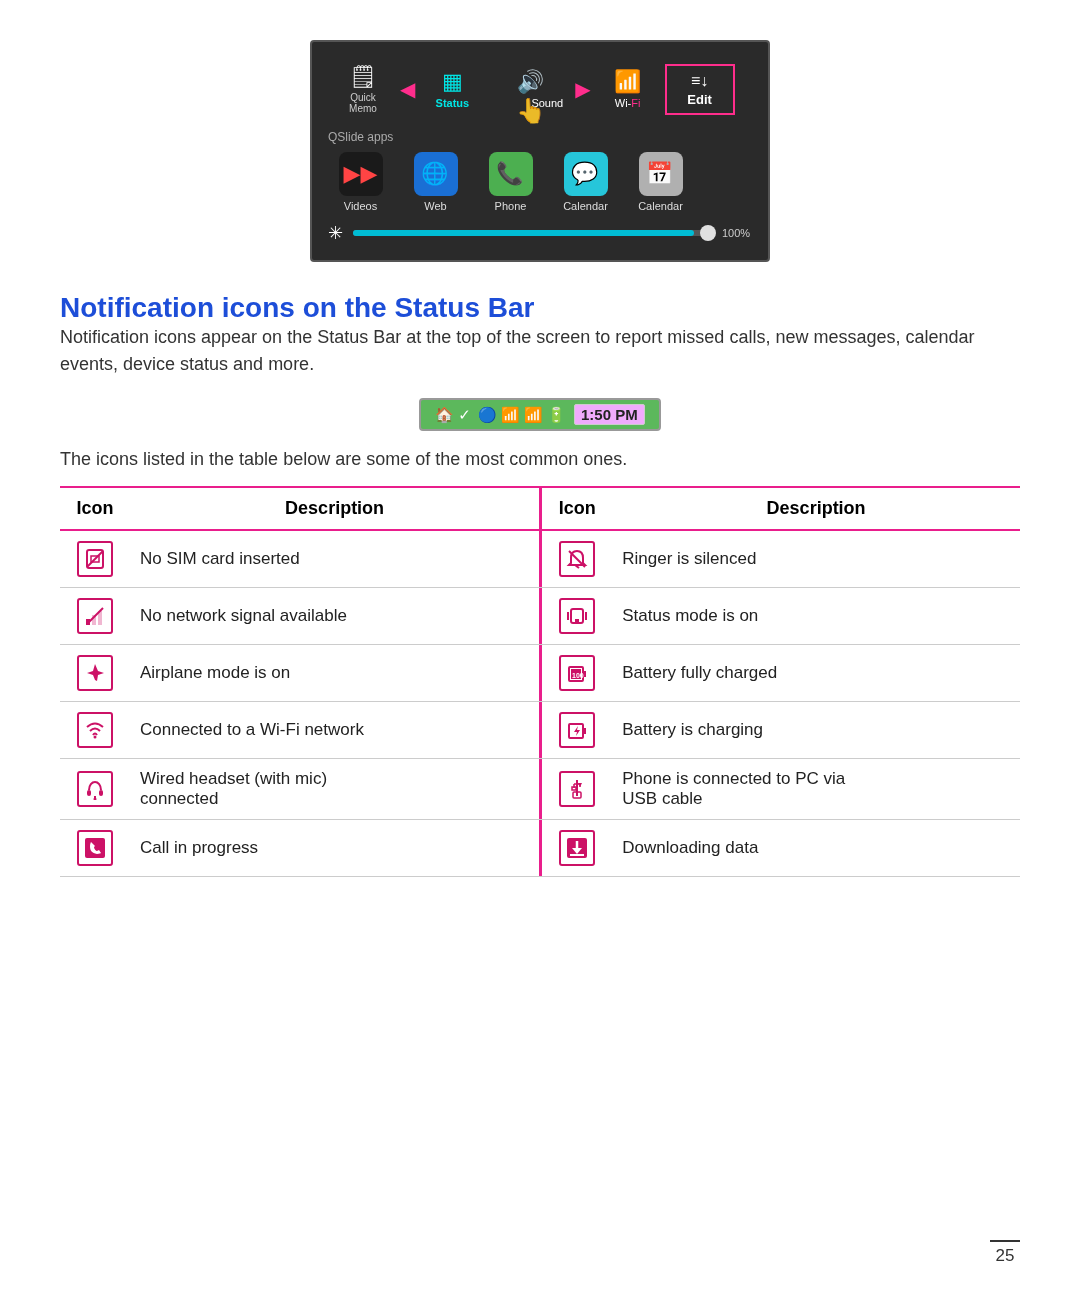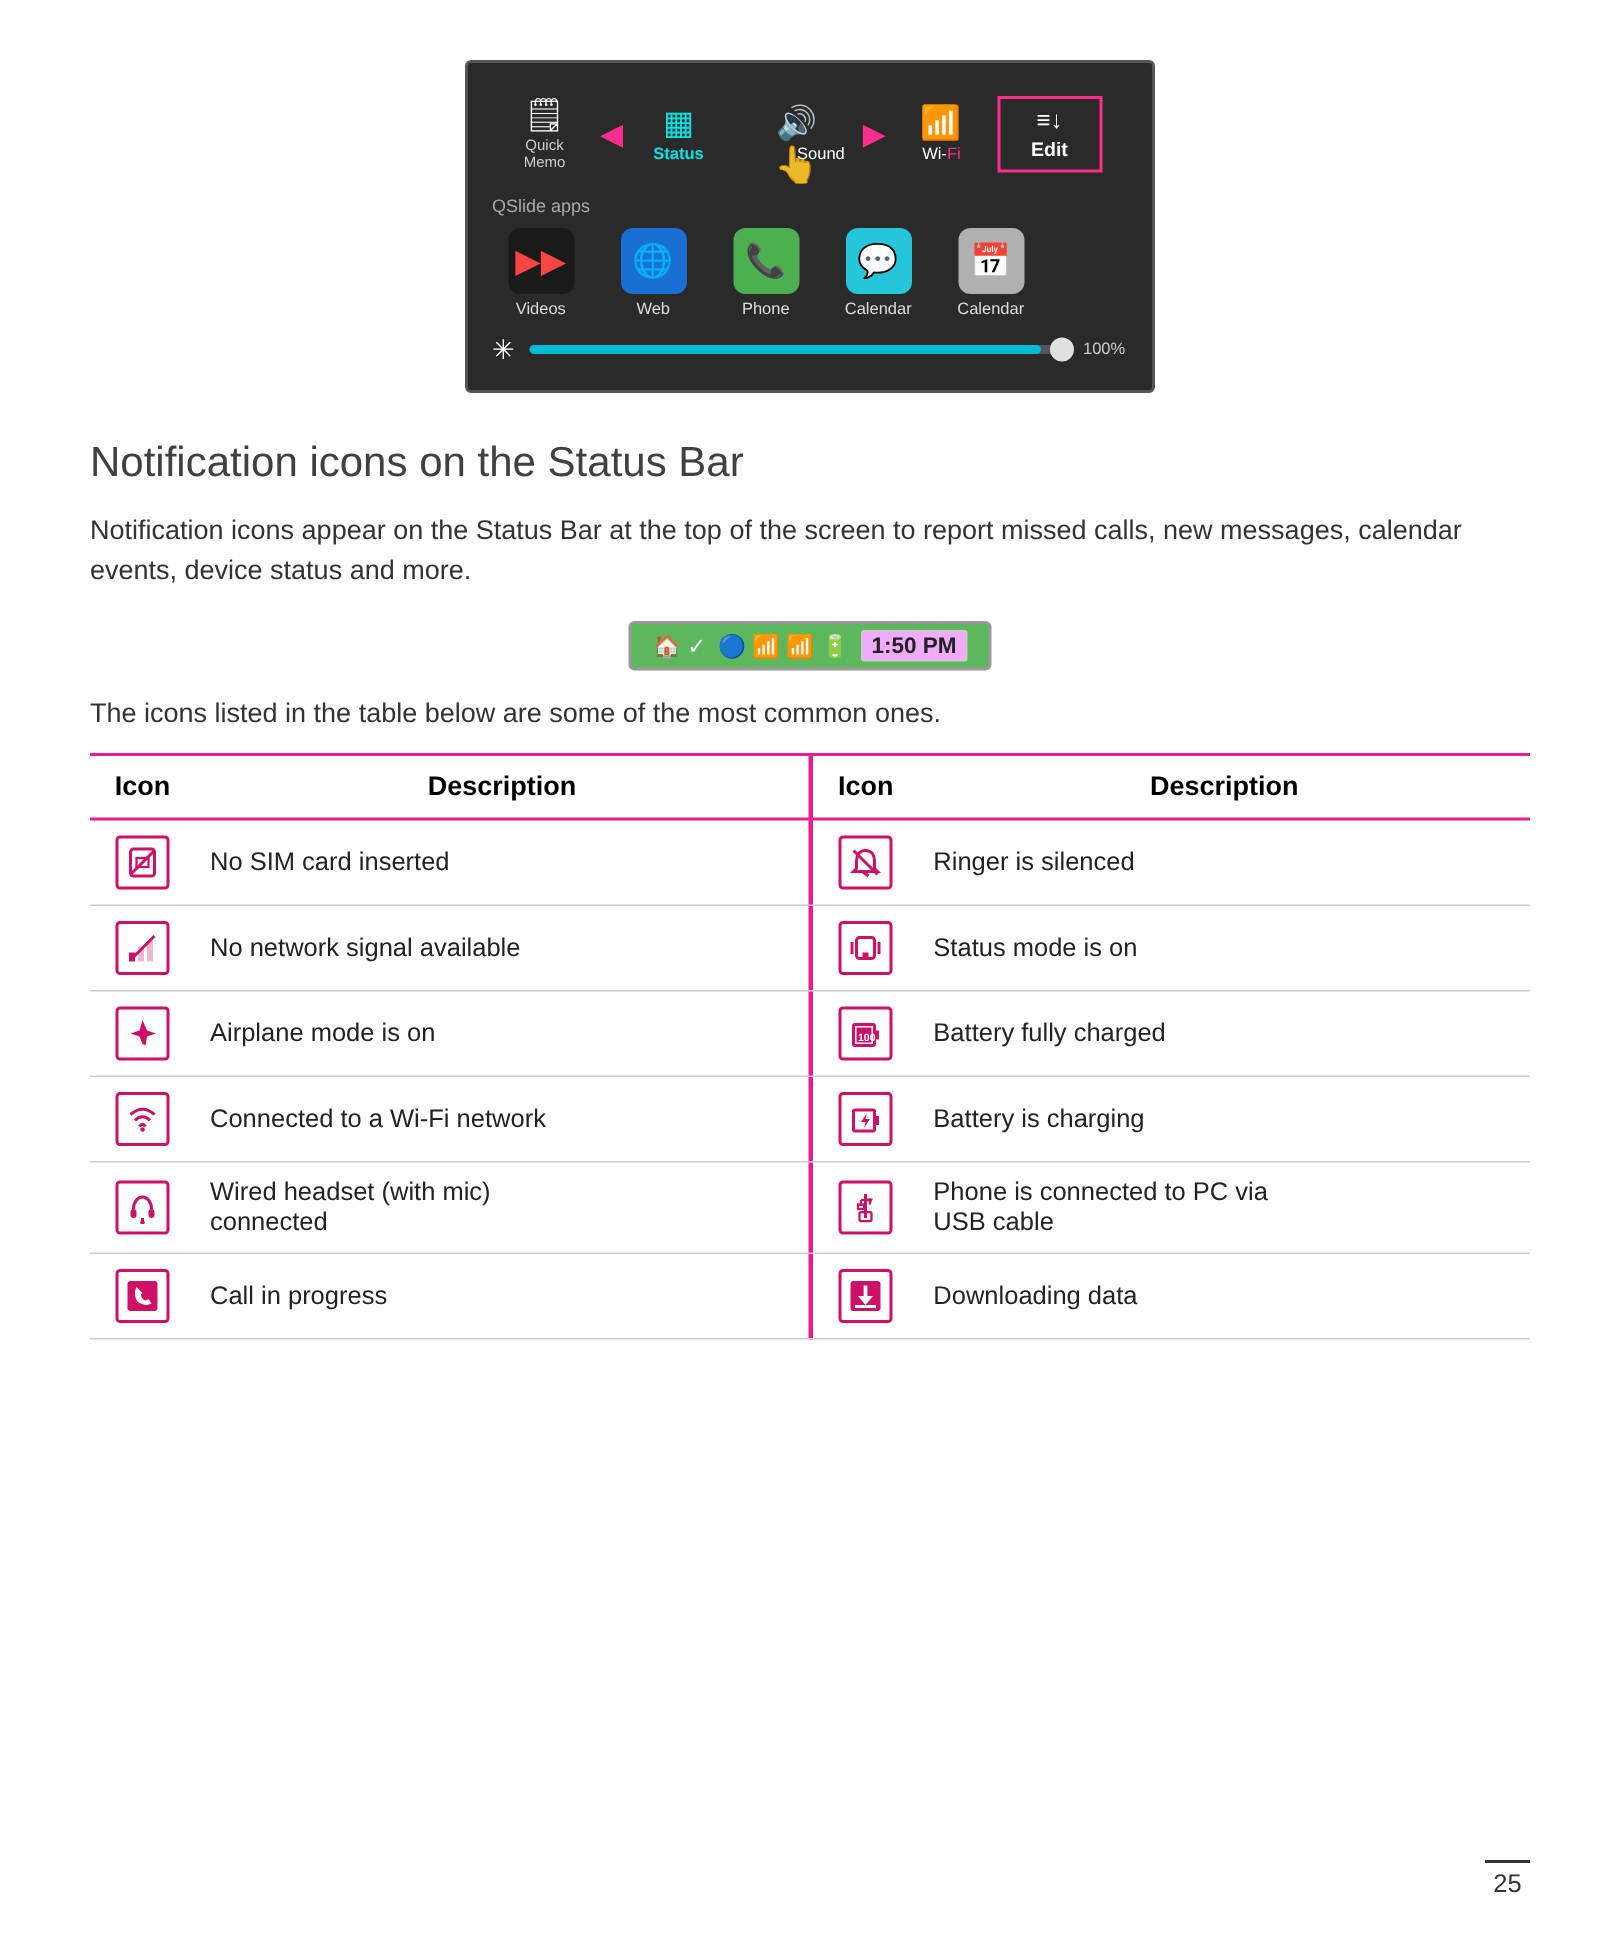--- a/index.html
+++ b/index.html
@@ -131,23 +131,23 @@
 
     .brightness-pct {
       font-size: 11px;
       color: #ccc;
       min-width: 30px;
     }
 
     
     .section-heading {
       font-size: 28px;
-      font-weight: normal;
-      color: #404040;
-      margin-bottom: 16px;
+      font-weight: bold;
+      color: #1d4ed8;
+      margin-bottom: 0;
       border-top: none;
     }
 
     .section-desc {
       font-size: 18px;
       color: #333;
       line-height: 1.5;
       margin-bottom: 20px;
     }
 

